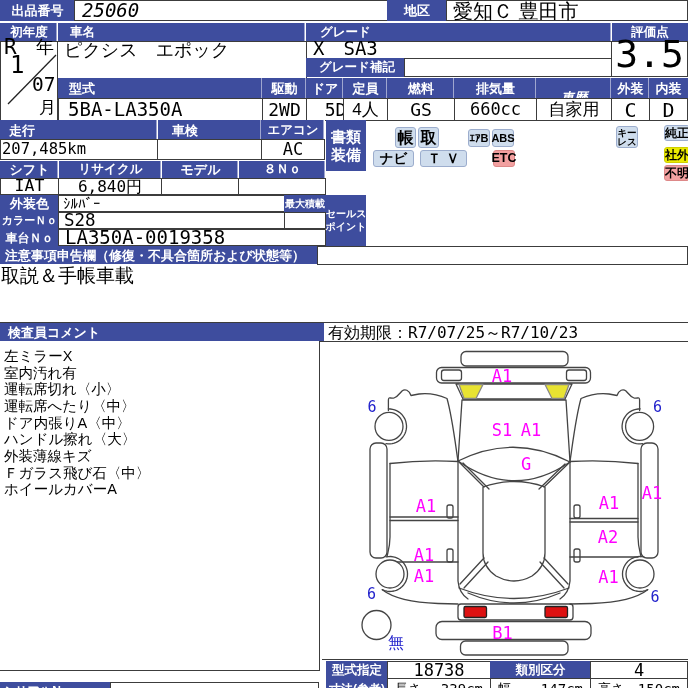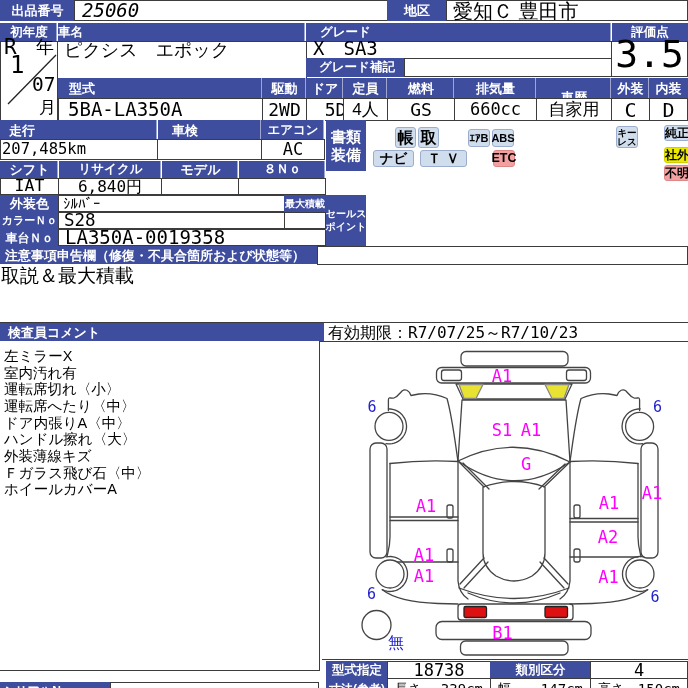--- a/index.html
+++ b/index.html
@@ -25,21 +25,21 @@
 <body>
 
 <div id="sheet">
 
   <div class="h" style="left:0;top:0;width:75px;height:21px;">出品番号</div>
   <div class="v mono" style="left:74px;top:0;width:314px;height:21px;padding-left:7px;font-size:19px;font-style:italic;">25060</div>
   <div class="h" style="left:387px;top:0;width:60px;height:21px;">地区</div>
   <div class="v" style="left:446px;top:0;width:242px;height:21px;padding-left:6px;font-size:20px;">愛知Ｃ 豊田市</div>
 
   <div class="h dv" style="left:0;top:23px;width:58px;height:18px;font-size:12.5px;">初年度</div>
-  <div class="h left dv" style="left:58px;top:23px;width:248px;height:18px;font-size:12.5px;">車名</div>
+  <div class="h left dv" style="left:58px;top:23px;width:248px;height:18px;padding-left:12px;font-size:12.5px;">車名</div>
   <div class="h left dv" style="left:306px;top:23px;width:306px;height:18px;padding-left:14px;font-size:12.5px;">グレード</div>
   <div class="h" style="left:612px;top:23px;width:76px;height:18px;font-size:12.5px;">評価点</div>
 
   <div class="v" style="left:0;top:41px;width:58px;height:80px;"></div>
   <svg style="position:absolute;left:0;top:41px;" width="58" height="80">
     <line x1="8" y1="63" x2="56" y2="14" stroke="#222" stroke-width="1.3"></line>
   </svg>
   <div class="txt mono" style="left:4px;top:37px;font-size:21px;">R</div>
   <div class="txt" style="left:36px;top:38px;font-size:18px;">年</div>
   <div class="txt mono" style="left:10px;top:53px;font-size:24px;">1</div>
@@ -51,21 +51,21 @@
   <div class="h left" style="left:306px;top:58px;width:99px;height:19px;padding-left:13px;font-size:12.5px;">グレード補記</div>
   <div class="v" style="left:404px;top:58px;width:208px;height:19px;"></div>
   <div class="v mono center" style="left:611px;top:41px;width:77px;height:36px;font-size:38px;padding-bottom:11px;">3.5</div>
 
   <div class="h left dv" style="left:58px;top:78px;width:205px;height:21px;padding-left:11px;">型式</div>
   <div class="h dv" style="left:262px;top:78px;width:45px;height:21px;">駆動</div>
   <div class="h dv" style="left:306px;top:78px;width:38px;height:21px;">ドア</div>
   <div class="h dv" style="left:343px;top:78px;width:45px;height:21px;">定員</div>
   <div class="h dv" style="left:387px;top:78px;width:68px;height:21px;">燃料</div>
   <div class="h dv" style="left:454px;top:78px;width:83px;height:21px;">排気量</div>
-  <div class="h dv" style="left:536px;top:78px;width:76px;height:38px;">車歴</div>
+  <div class="h dv" style="left:536px;top:78px;width:76px;height:38px;font-style:italic;">車歴</div>
   <div class="h dv" style="left:611px;top:78px;width:39px;height:21px;">外装</div>
   <div class="h" style="left:649px;top:78px;width:39px;height:21px;">内装</div>
 
   <div class="v mono" style="left:58px;top:98px;width:205px;height:23px;padding-left:9px;font-size:19px;">5BA-LA350A</div>
   <div class="v mono center" style="left:262px;top:98px;width:45px;height:23px;font-size:18px;">2WD</div>
   <div class="v mono center" style="left:306px;top:98px;width:59px;height:23px;font-size:18px;">5D</div>
   <div class="v center" style="left:343px;top:98px;width:45px;height:23px;font-size:17px;">4人</div>
   <div class="v mono center" style="left:387px;top:98px;width:68px;height:23px;font-size:18px;">GS</div>
   <div class="v mono center" style="left:454px;top:98px;width:83px;height:23px;font-size:17px;">660cc</div>
   <div class="v center" style="left:536px;top:98px;width:76px;height:23px;font-size:17px;">自家用</div>
@@ -117,21 +117,21 @@
   <div class="v" style="left:284px;top:212px;width:42px;height:17px;"></div>
   <div class="h" style="left:0;top:229px;width:59px;height:17px;font-size:12px;">車台Ｎｏ</div>
   <div class="v mono" style="left:58px;top:229px;width:268px;height:17px;padding-left:6px;font-size:19px;">LA350A-0019358</div>
   <div class="h" style="left:326px;top:195px;width:40px;height:51px;flex-direction:column;font-size:10px;gap:3px;">
     <span>セールス</span>
     <span>ポイント</span>
   </div>
 
   <div class="h left" style="left:0;top:246px;width:318px;height:18px;padding-left:5px;font-size:13px;">注意事項申告欄（修復・不具合箇所および状態等）</div>
   <div class="v" style="left:317px;top:246px;width:371px;height:19px;"></div>
-  <div class="txt" style="left:1px;top:266px;font-size:19px;">取説＆最大積載</div>
+  <div class="txt" style="left:1px;top:266px;font-size:19px;">取説＆手帳車載</div>
 
   <div class="line" style="left:0;top:322px;width:688px;height:1px;"></div>
   <div class="line" style="left:319px;top:341px;width:369px;height:1px;"></div>
   <div class="line" style="left:319px;top:322px;width:1px;height:348px;"></div>
   <div class="line" style="left:0;top:670px;width:320px;height:1px;"></div>
 
   <div class="h left" style="left:0;top:323px;width:324px;height:18px;padding-left:8px;font-size:13px;">検査員コメント</div>
   <div class="txt mono" style="left:328px;top:325px;font-size:16px;">有効期限：R7/07/25～R7/10/23</div>
 
   <div class="comment" style="top:348px;">左ミラーX</div>

